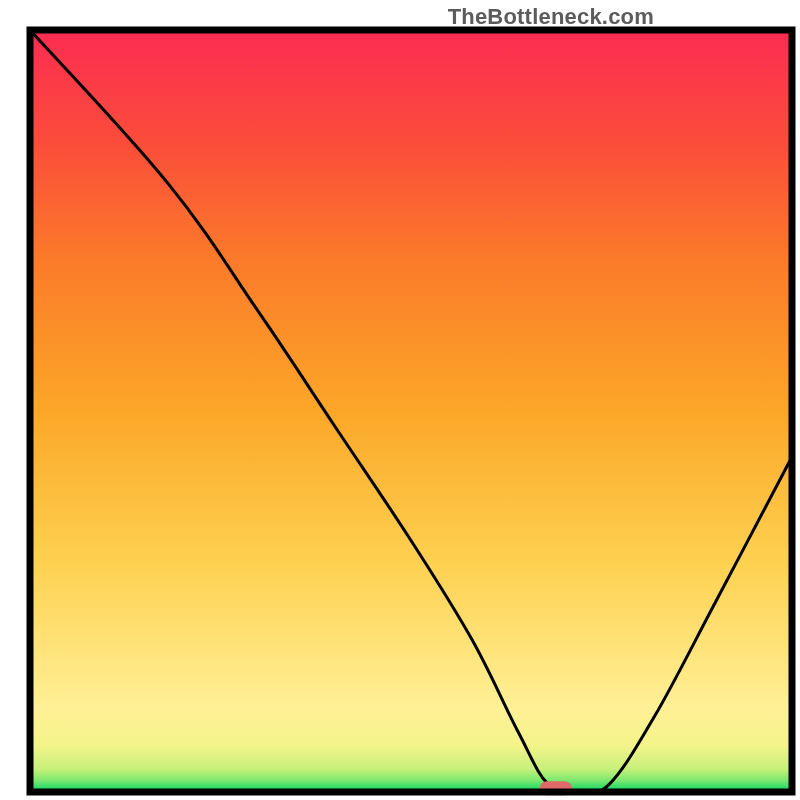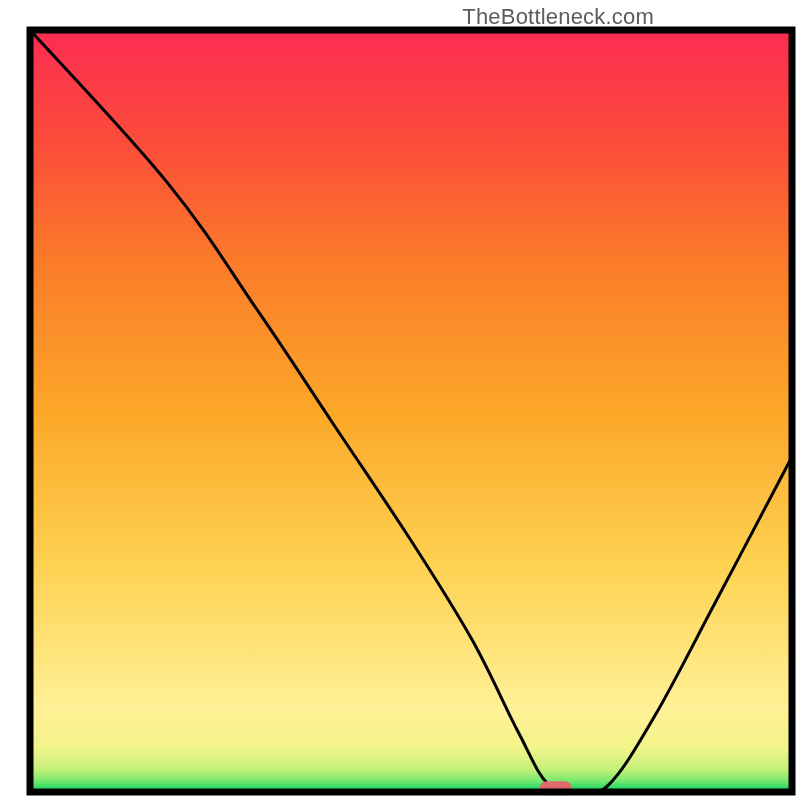--- a/index.html
+++ b/index.html
@@ -7,20 +7,21 @@
     padding: 0;
     width: 800px;
     height: 800px;
     background: #ffffff;
     font-family: Arial, Helvetica, sans-serif;
   }
   .container {
     position: relative;
     width: 664px;
     height: 800px;
+    font-weight: bold;
   }
   .watermark {
     position: absolute;
     top: 4px;
     right: 10px;
     font-size: 22px;
     color: #5c5c5c;
     letter-spacing: 0.2px;
     z-index: 10;
   }

